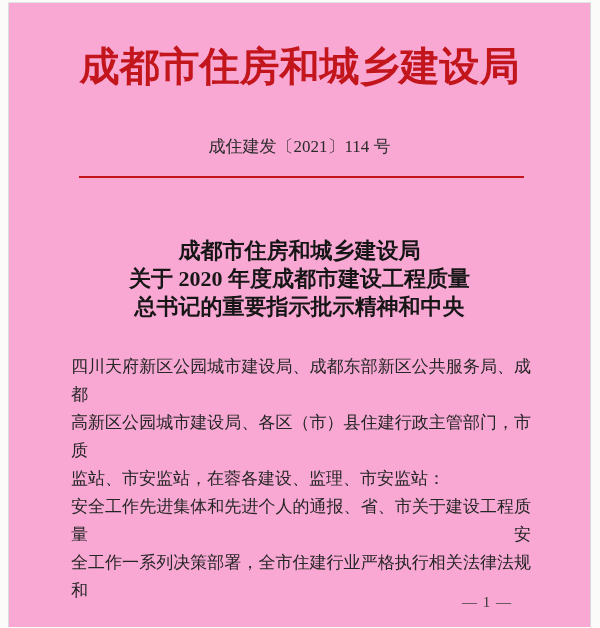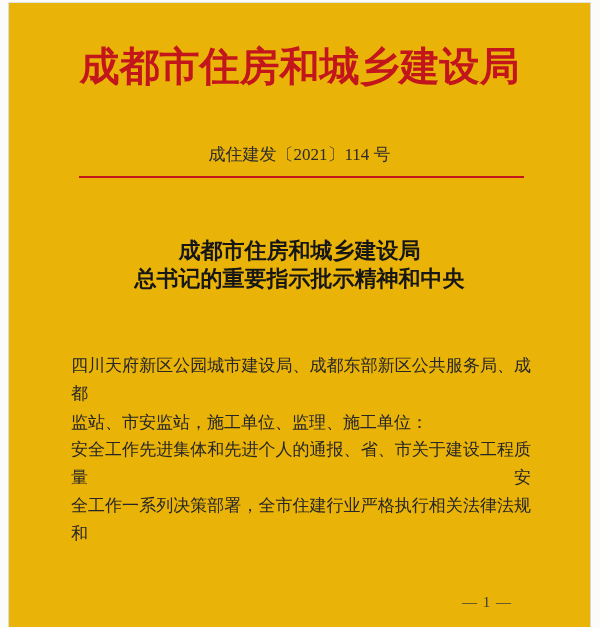--- a/index.html
+++ b/index.html
@@ -15,42 +15,42 @@
     background: #fbfbfa;
     overflow: hidden;
   }
   
   .page {
     position: absolute;
     left: 8px;
     top: 2px;
     width: 583px;
     height: 625px;
-    background: #eab308;
+    background: #f9a8d4;
     border-left: 1px solid #dcdcdc;
     border-right: 1px solid #d6d6d6;
     border-top: 1px solid #e3e3e3;
     box-sizing: border-box;
   }
   .letterhead {
     position: absolute;
     left: 0;
     top: 36px;
     width: 100%;
     text-align: center;
     font-size: 40px;
     font-weight: bold;
     letter-spacing: 0px;
     color: #c3161c;
     white-space: nowrap;
   }
   .docno {
     position: absolute;
     left: 0;
-    top: 140px;
+    top: 132px;
     width: 100%;
     text-align: center;
     font-size: 17px;
     color: #2b2b2b;
     white-space: nowrap;
   }
   .redline {
     position: absolute;
     left: 70px;
     top: 173px;
@@ -78,21 +78,20 @@
     color: #262626;
     line-height: 28px;
   }
   .bl {
     text-align: justify;
     white-space: nowrap;
   }
   .bl.j {
     white-space: normal;
     text-align-last: justify;
-    font-family: Liberation Mono, monospace;
   }
   .bl.ind {
     text-indent: 27px;
   }
   .pageno {
     position: absolute;
     right: 78px;
     top: 591px;
     font-size: 15px;
     color: #3c3c3c;
@@ -107,26 +106,28 @@
   <div class="page">
 
     <div class="letterhead">成都市住房和城乡建设局</div>
 
     <div class="docno">成住建发〔2021〕114 号</div>
 
     <div class="redline"></div>
 
     <div class="title">
       <div>成都市住房和城乡建设局</div>
+      <div>关于 2020 年度成都市建设工程质量</div>
       <div>总书记的重要指示批示精神和中央</div>
     </div>
 
     <div class="bodytext">
       <div class="bl j">四川天府新区公园城市建设局、成都东部新区公共服务局、成都</div>
-      <div class="bl">监站、市安监站，施工单位、监理、施工单位：</div>
+      <div class="bl j">高新区公园城市建设局、各区（市）县住建行政主管部门，市质</div>
+      <div class="bl">监站、市安监站，在蓉各建设、监理、市安监站：</div>
       <div class="bl j">安全工作先进集体和先进个人的通报、省、市关于建设工程质量安</div>
       <div class="bl j">全工作一系列决策部署，全市住建行业严格执行相关法律法规和</div>
 
     </div>
 
     <div class="pageno">— 1 —</div>
 
   </div>
 </div>
 

